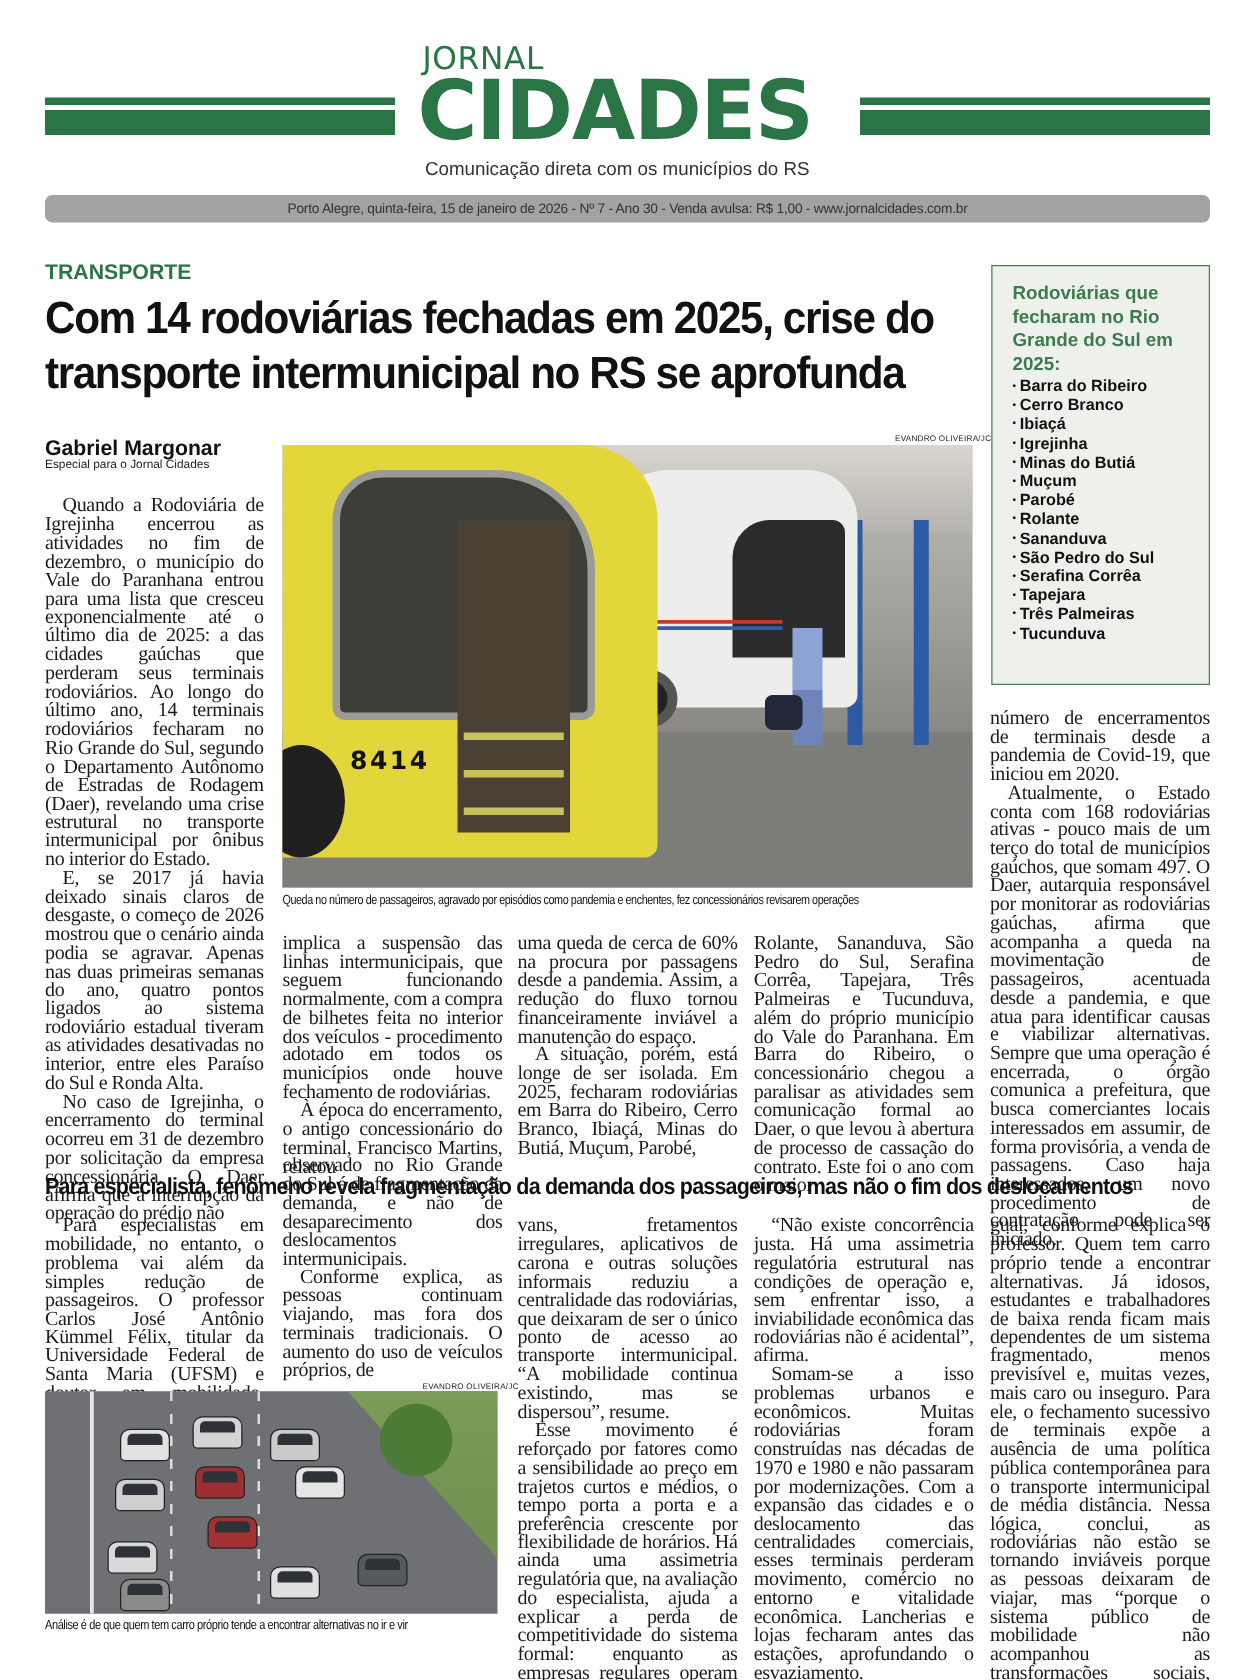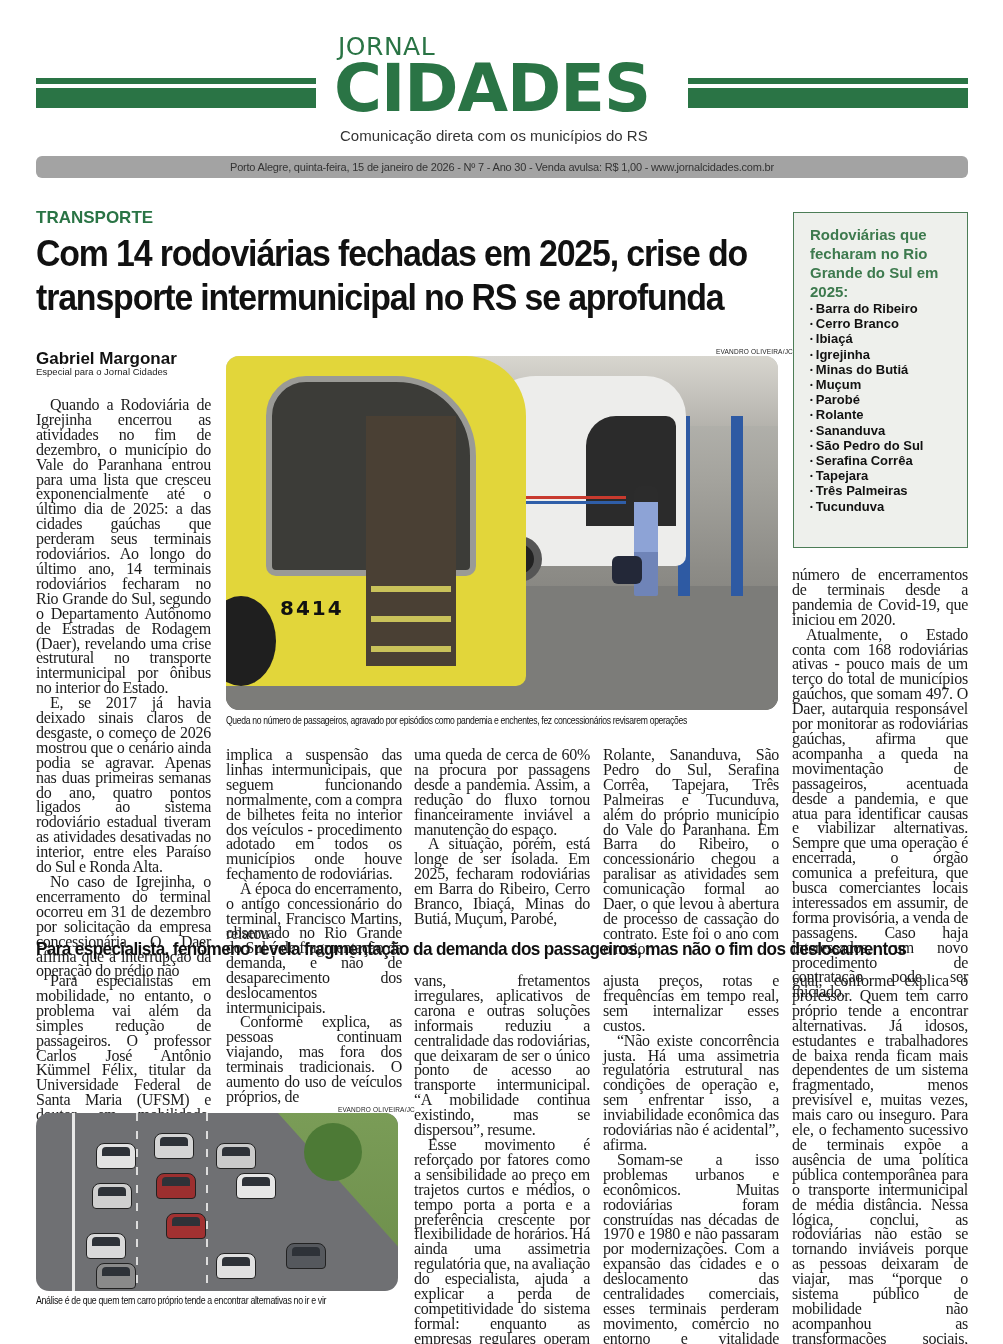--- a/index.html
+++ b/index.html
@@ -29,21 +29,21 @@
 
   
   .sidebox { position: absolute; left: 793px; top: 212px; width: 175px; height: 336px; background: #eef0ec; border: 1.5px solid #4c7d56; padding: 12px 10px 10px 16px; }
   .sidebox-title { font-family: "Liberation Sans", sans-serif; font-weight: bold; font-size: 15px; line-height: 19px; color: #3d7a4e; }
   .sidebox ul { list-style: none; }
   .sidebox li { font-family: "Liberation Sans", sans-serif; font-size: 13px; line-height: 15.2px; color: #111; font-weight: 600; }
   .sidebox li::before { content: "\2022"; font-size: 8px; margin-right: 3px; vertical-align: 2px; }
 
   
   .credit { position: absolute; font-family: "Liberation Sans", sans-serif; font-size: 6.5px; color: #222; text-transform: uppercase; letter-spacing: 0.2px; }
-  .photo { position: absolute; overflow: hidden; border-radius: 13px; }
+  .photo { position: absolute; overflow: hidden; }
   .caption { position: absolute; font-family: "Liberation Sans", sans-serif; font-size: 10.5px; color: #111; letter-spacing: -0.4px; white-space: nowrap; }
 
   
   .bus-photo { left: 226px; top: 356px; width: 552px; height: 354px; background: linear-gradient(180deg, #bfbfba 0%, #a4a39d 35%, #8d8c87 60%, #6e6d69 100%); }
   .bus-photo .ceiling { position: absolute; left: 0; top: 0; width: 100%; height: 70px; background: linear-gradient(180deg,#d8d6cf,#b5b3ad); }
   .bus-photo .floor { position: absolute; left: 0; top: 230px; width: 100%; height: 124px; background: #7c7c79; }
   .bus-photo .white-bus { position: absolute; left: 250px; top: 20px; width: 210px; height: 190px; background: #ededeb; border-radius: 60px 40px 10px 10px; }
   .bus-photo .white-bus .stripe1 { position: absolute; left: 20px; top: 120px; width: 130px; height: 3px; background: #c83a2e; }
   .bus-photo .white-bus .stripe2 { position: absolute; left: 20px; top: 125px; width: 130px; height: 3px; background: #2f5ea8; }
   .bus-photo .white-bus .win { position: absolute; left: 110px; top: 40px; width: 90px; height: 110px; background: #2b2b2b; border-radius: 30px 10px 0 0; }
@@ -171,21 +171,20 @@
 </div>
 <div class="col" style="left:226px; top:926px; width:176px;">
   <p class="noindent">observado no Rio Grande do Sul é de fragmentação da demanda, e não de desaparecimento dos deslocamentos intermunicipais.</p>
   <p>Conforme explica, as pessoas continuam viajando, mas fora dos terminais tradicionais. O aumento do uso de veículos próprios, de</p>
 </div>
 <div class="col" style="left:414px; top:974px; width:176px;">
   <p class="noindent">vans, fretamentos irregulares, aplicativos de carona e outras soluções informais reduziu a centralidade das rodoviárias, que deixaram de ser o único ponto de acesso ao transporte intermunicipal. “A mobilidade continua existindo, mas se dispersou”, resume.</p>
   <p>Esse movimento é reforçado por fatores como a sensibilidade ao preço em trajetos curtos e médios, o tempo porta a porta e a preferência crescente por flexibilidade de horários. Há ainda uma assimetria regulatória que, na avaliação do especialista, ajuda a explicar a perda de competitividade do sistema formal: enquanto as empresas regulares operam sob concessões rígidas, cumprem horários, normas de acessibilidade, seguros e encargos, o transporte informal</p>
 </div>
 <div class="col" style="left:603px; top:974px; width:176px;">
-  <p class="noindent">ajusta preços, rotas e frequências em tempo real, sem internalizar esses custos.</p>
   <p>“Não existe concorrência justa. Há uma assimetria regulatória estrutural nas condições de operação e, sem enfrentar isso, a inviabilidade econômica das rodoviárias não é acidental”, afirma.</p>
   <p>Somam-se a isso problemas urbanos e econômicos. Muitas rodoviárias foram construídas nas décadas de 1970 e 1980 e não passaram por modernizações. Com a expansão das cidades e o deslocamento das centralidades comerciais, esses terminais perderam movimento, comércio no entorno e vitalidade econômica. Lancherias e lojas fecharam antes das estações, aprofundando o esvaziamento.</p>
 
 </div>
 <div class="col" style="left:792px; top:974px; width:176px;">
   <p class="noindent">gual, conforme explica o professor. Quem tem carro próprio tende a encontrar alternativas. Já idosos, estudantes e trabalhadores de baixa renda ficam mais dependentes de um sistema fragmentado, menos previsível e, muitas vezes, mais caro ou inseguro. Para ele, o fechamento sucessivo de terminais expõe a ausência de uma política pública contemporânea para o transporte intermunicipal de média distância. Nessa lógica, conclui, as rodoviárias não estão se tornando inviáveis porque as pessoas deixaram de viajar, mas “porque o sistema público de mobilidade não acompanhou as transformações sociais, tecnológicas e territoriais - um processo que já vinha em curso e foi acelerado de forma abrupta pela pandemia”.</p>
 </div>
 
 <div class="credit" style="left:338px; top:1106px;">EVANDRO OLIVEIRA/JC</div>
 <div class="photo traffic-photo">

